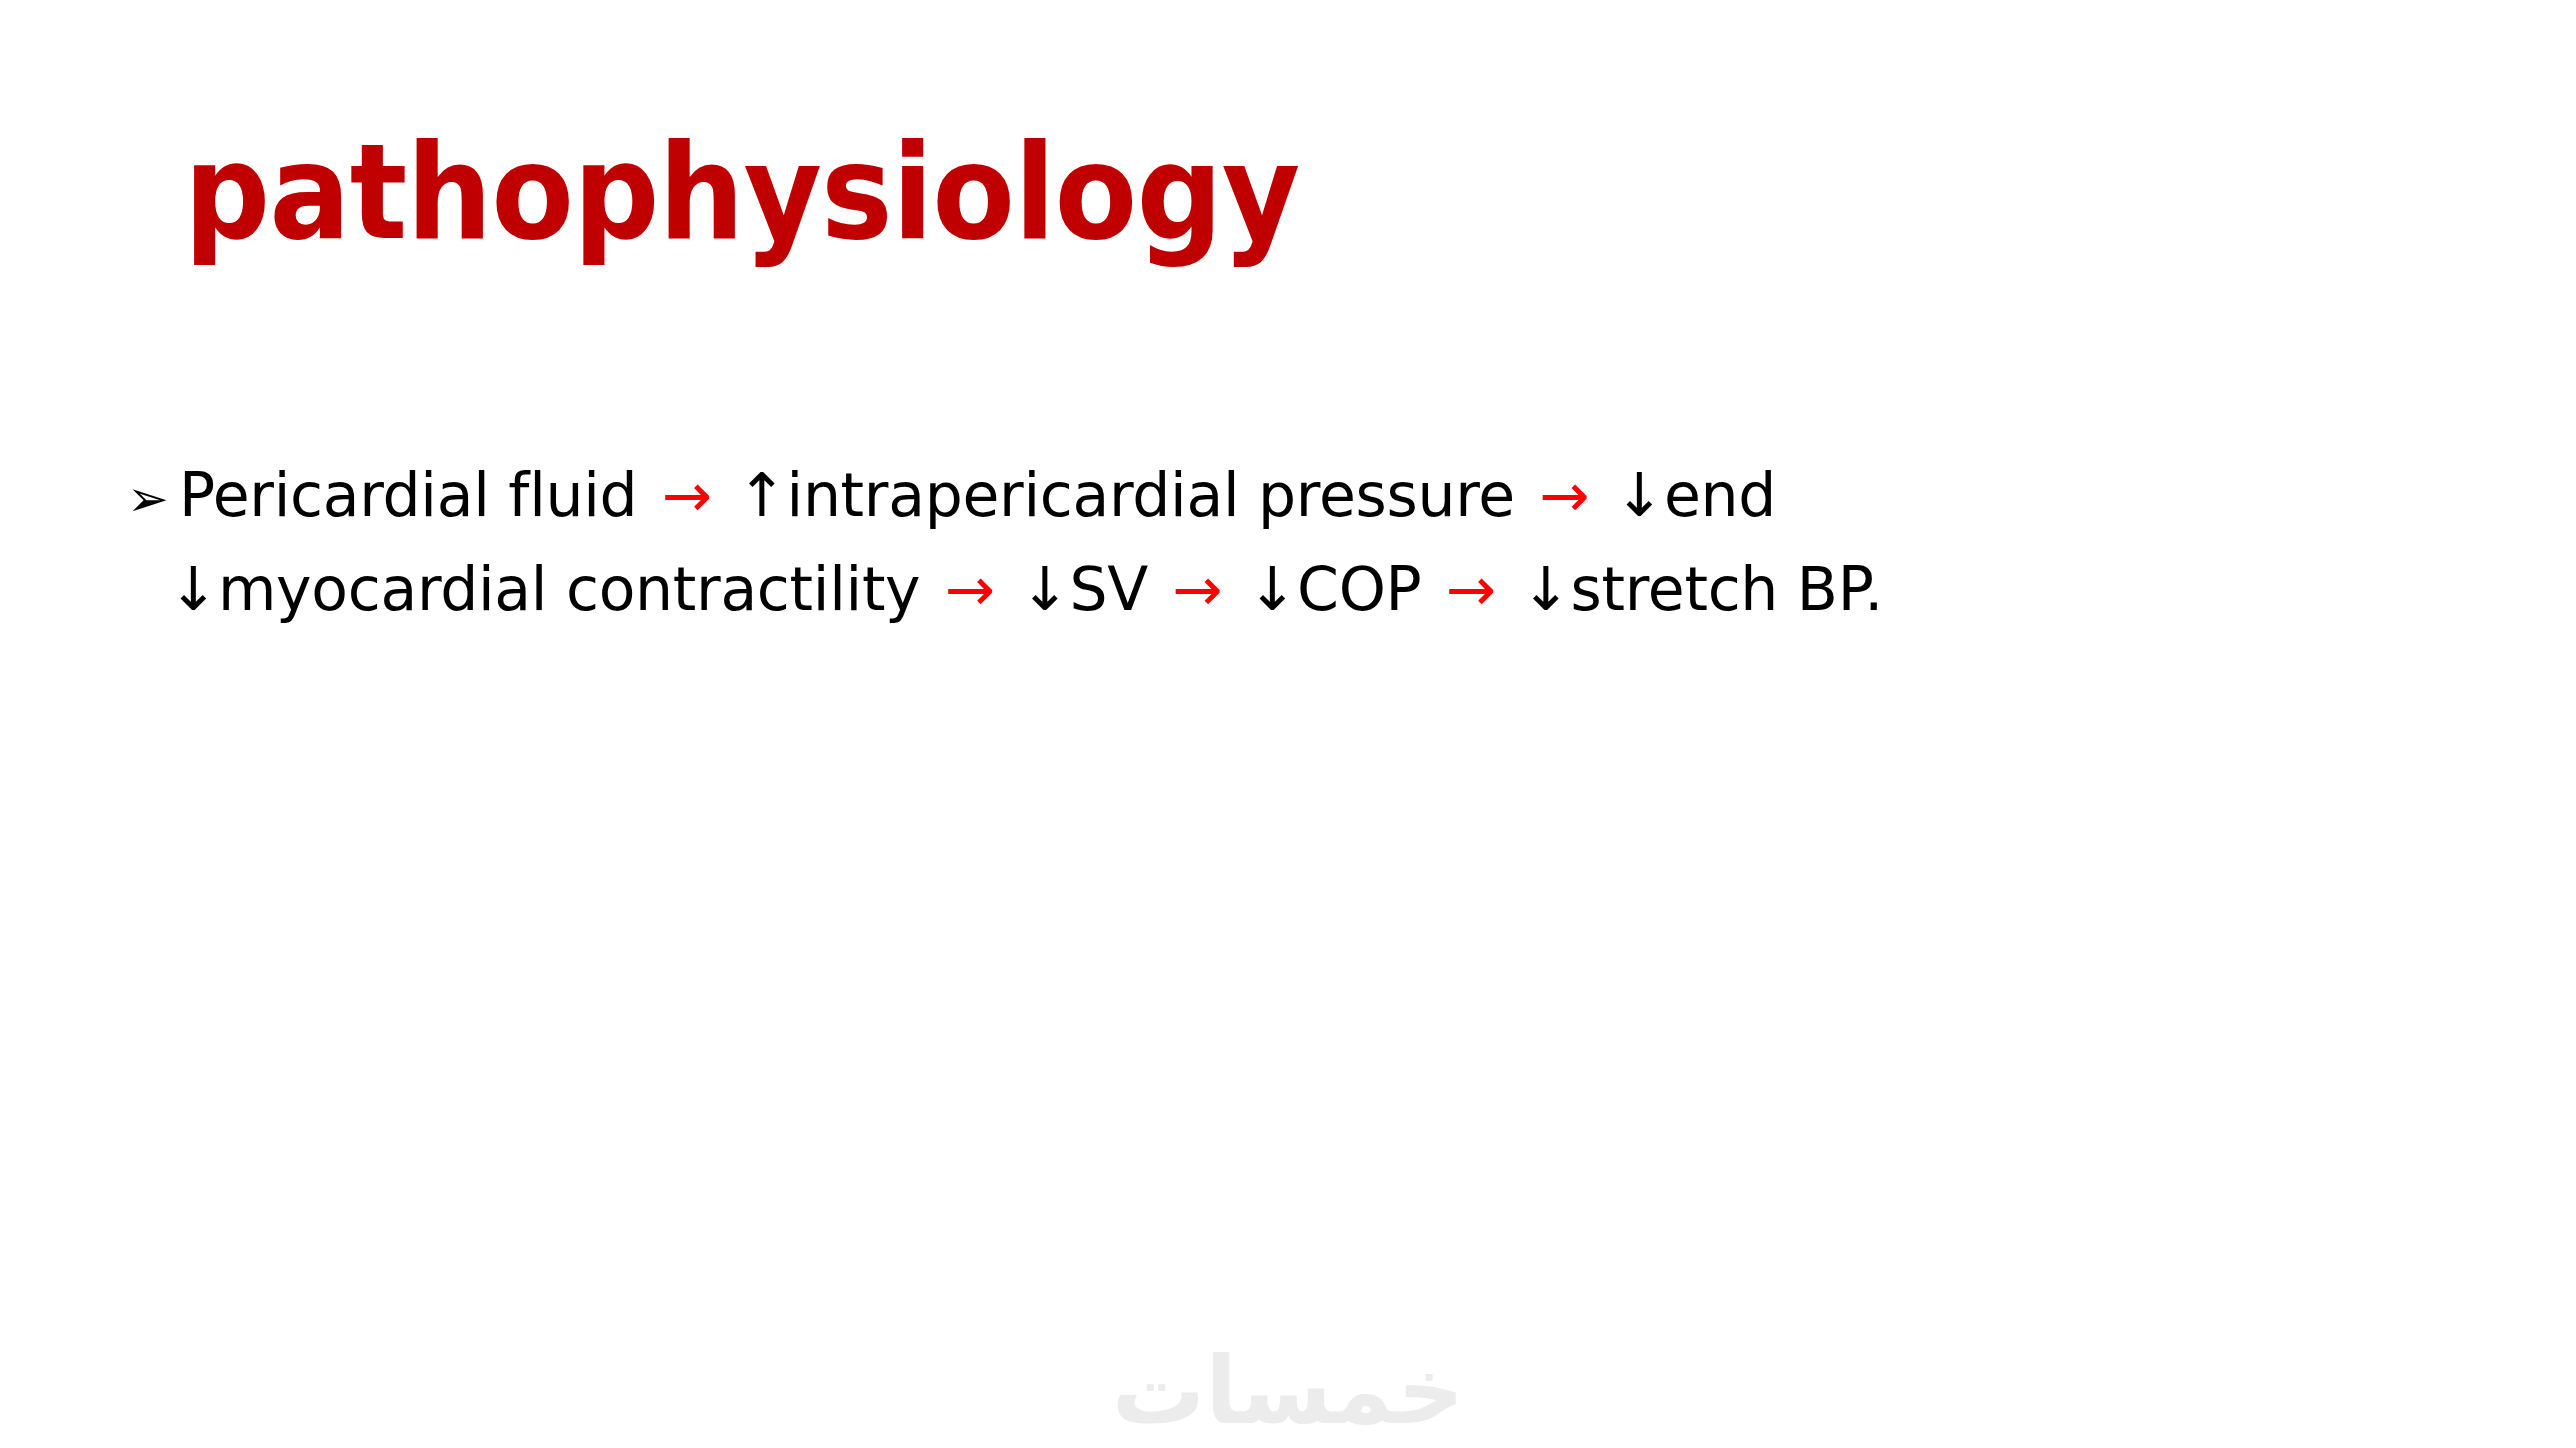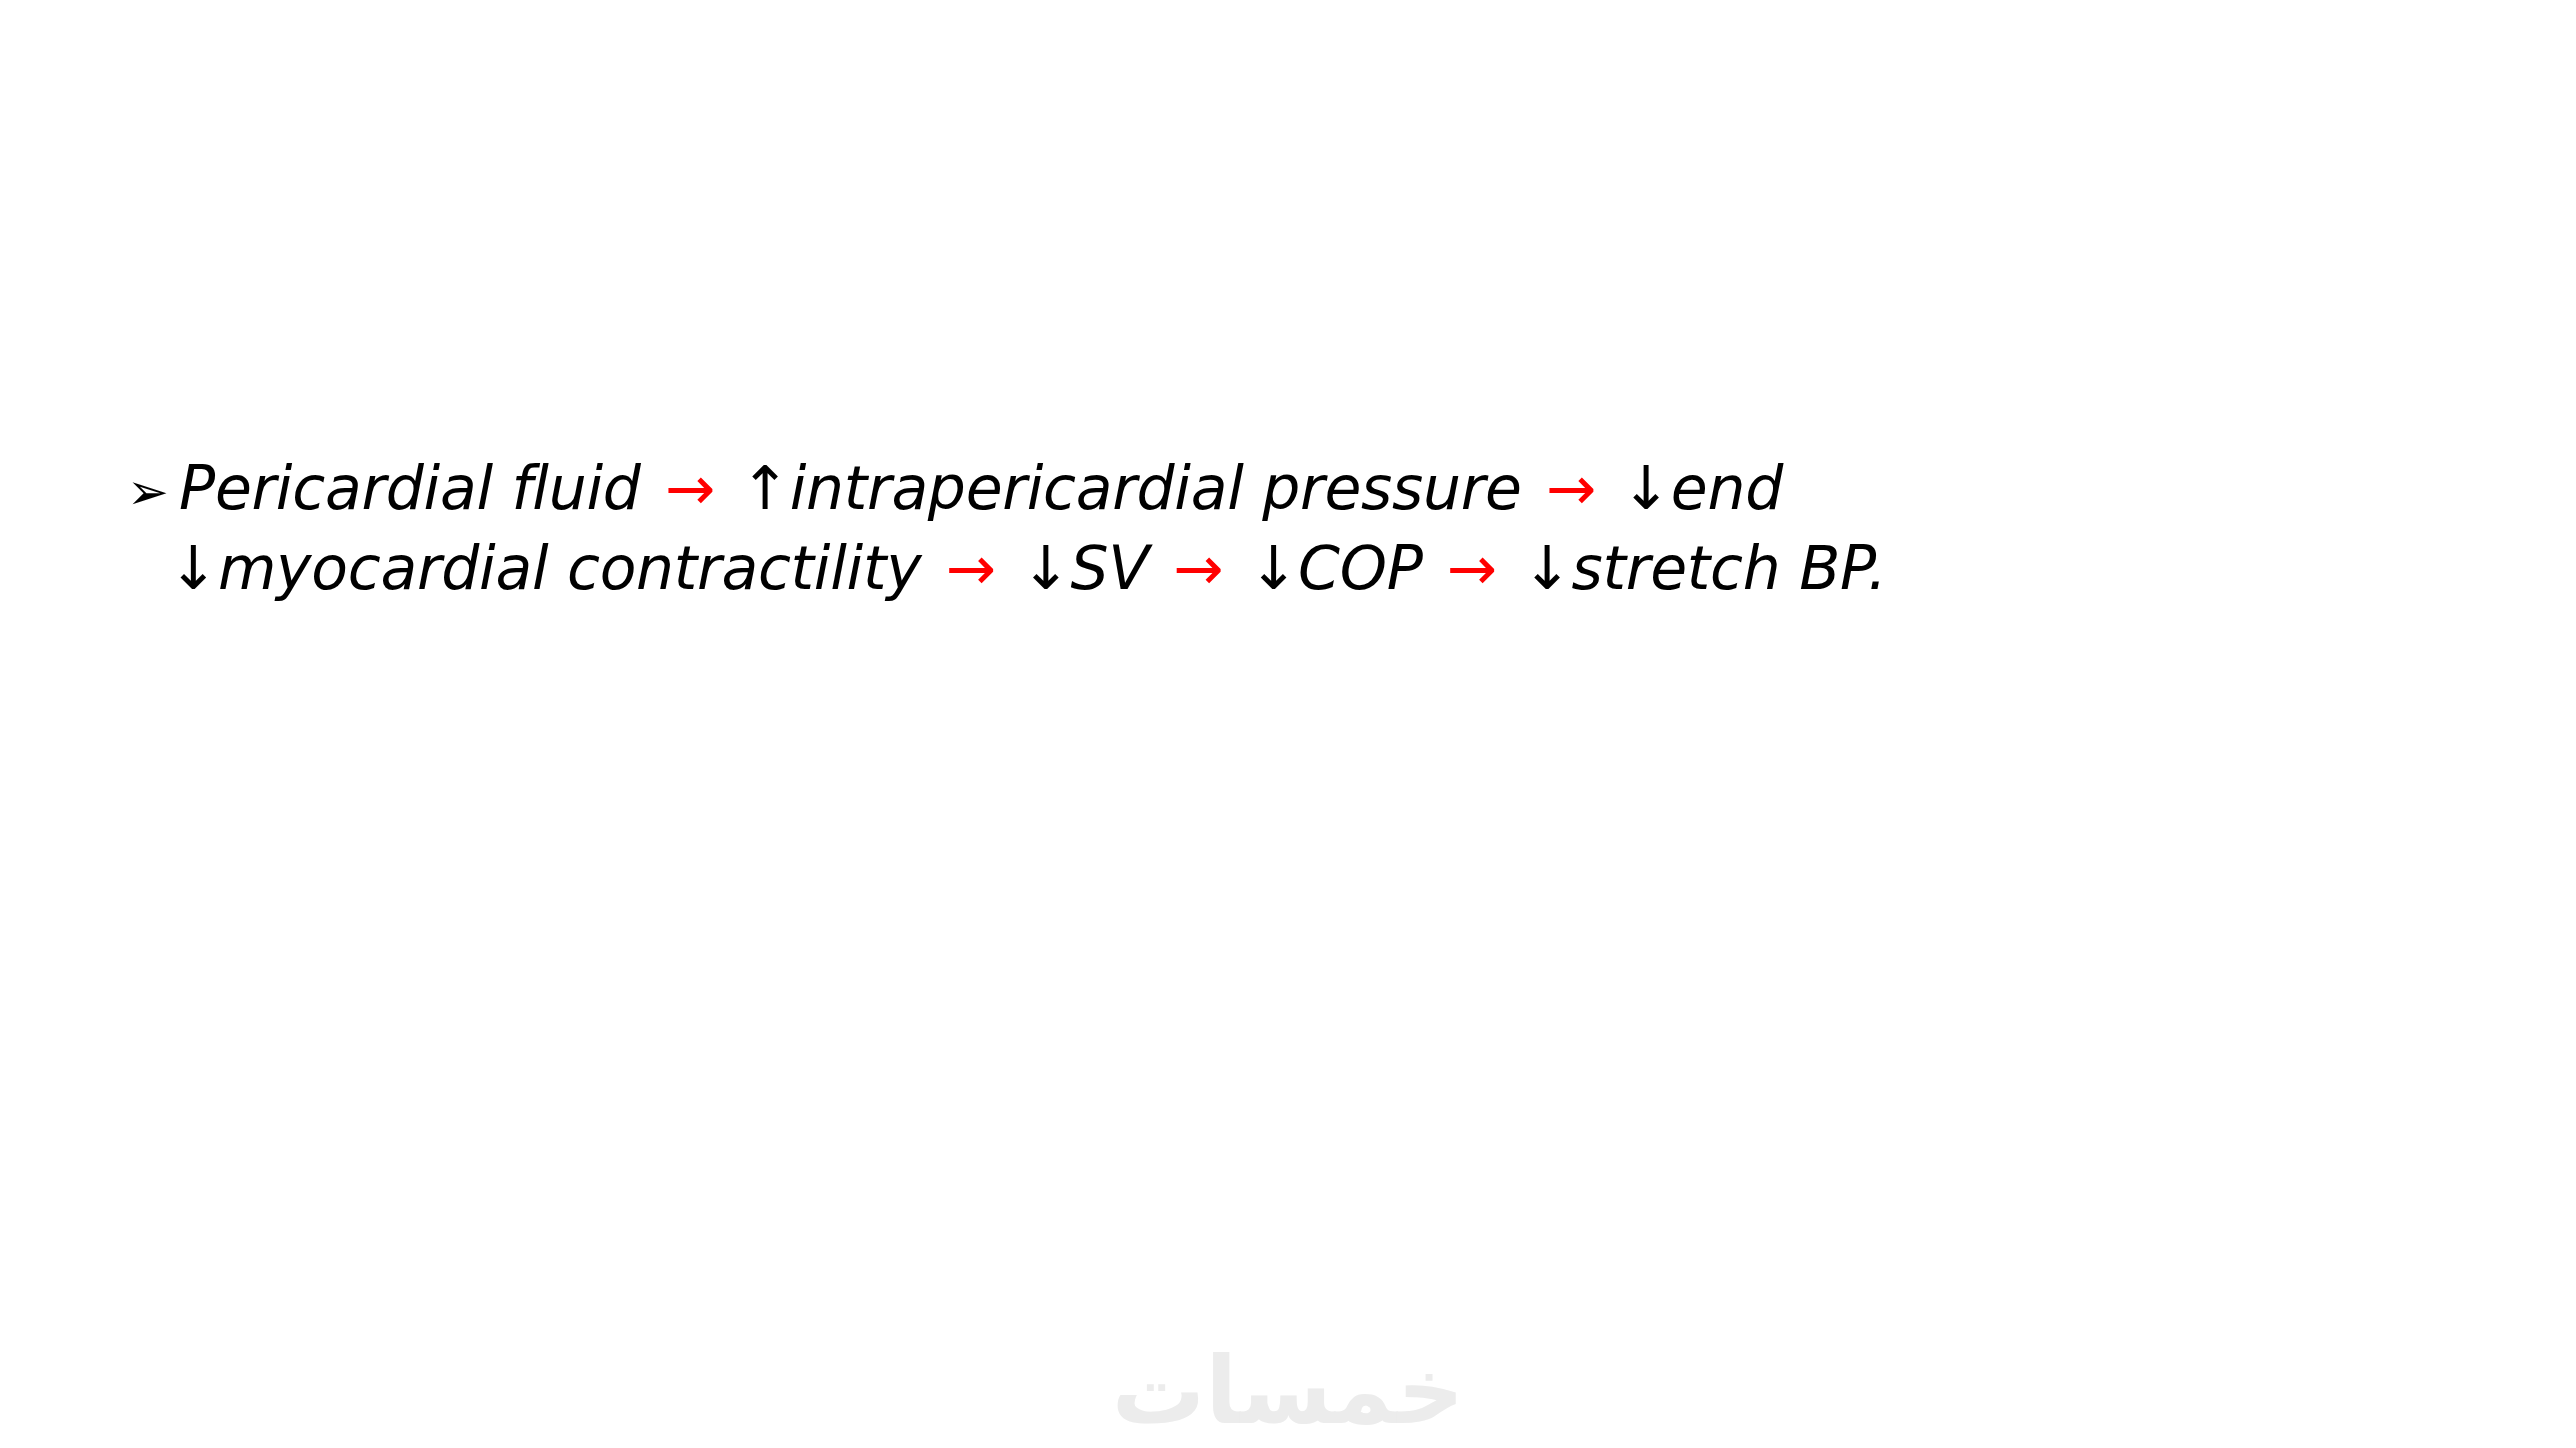--- a/index.html
+++ b/index.html
@@ -43,25 +43,24 @@
   #body-block {
     position: absolute;
     left: 127px;
     top: 450px;
     width: 2318px;
   }
 
   .body-line {
     font-family: "DejaVu Sans", sans-serif;
     font-size: 60px;
-    line-height: 76px;
+    line-height: 90px;
     color: #000000;
     white-space: nowrap;
     letter-spacing: -0.3px;
-    font-style: italic;
   }
 
   .body-line.indent {
     padding-left: 41px;
   }
 
   .bullet-marker {
     display: inline-block;
     width: 52px;
     color: #000000;
@@ -93,20 +92,23 @@
     color: #ECECEC;
     direction: rtl;
     user-select: none;
   }
 </style>
 </head>
 <body>
 
 <div id="slide">
 
+  <div id="title-block">
+    <div id="slide-title">pathophysiology</div>
+  </div>
 
   <div id="body-block">
       <div class="body-line"><span class="bullet-marker">➢</span><span class="txt">Pericardial fluid </span><span class="arrow-red">→</span><span class="txt"> ↑intrapericardial pressure </span><span class="arrow-red">→</span><span class="txt"> ↓end</span></div>
       <div class="body-line indent"><span class="txt">↓myocardial contractility </span><span class="arrow-red">→</span><span class="txt"> ↓SV </span><span class="arrow-red">→</span><span class="txt"> ↓COP </span><span class="arrow-red">→</span><span class="txt"> ↓stretch BP.</span></div>
     </div>
 
   <div id="watermark">خمسات</div>
 
 </div>
 

